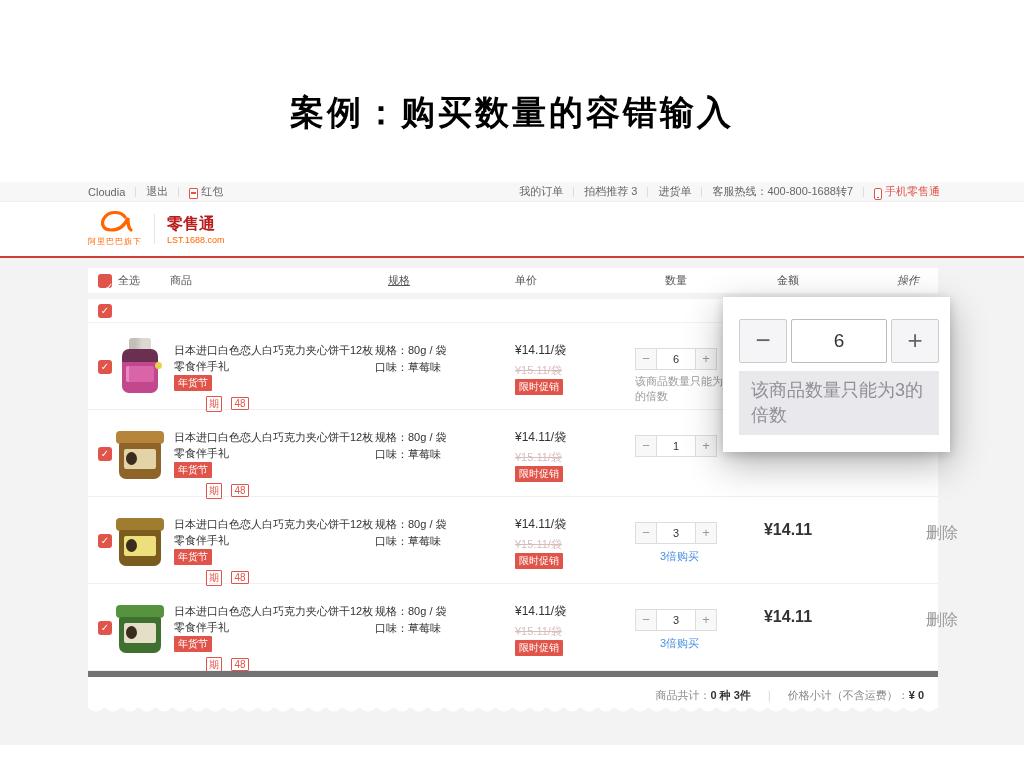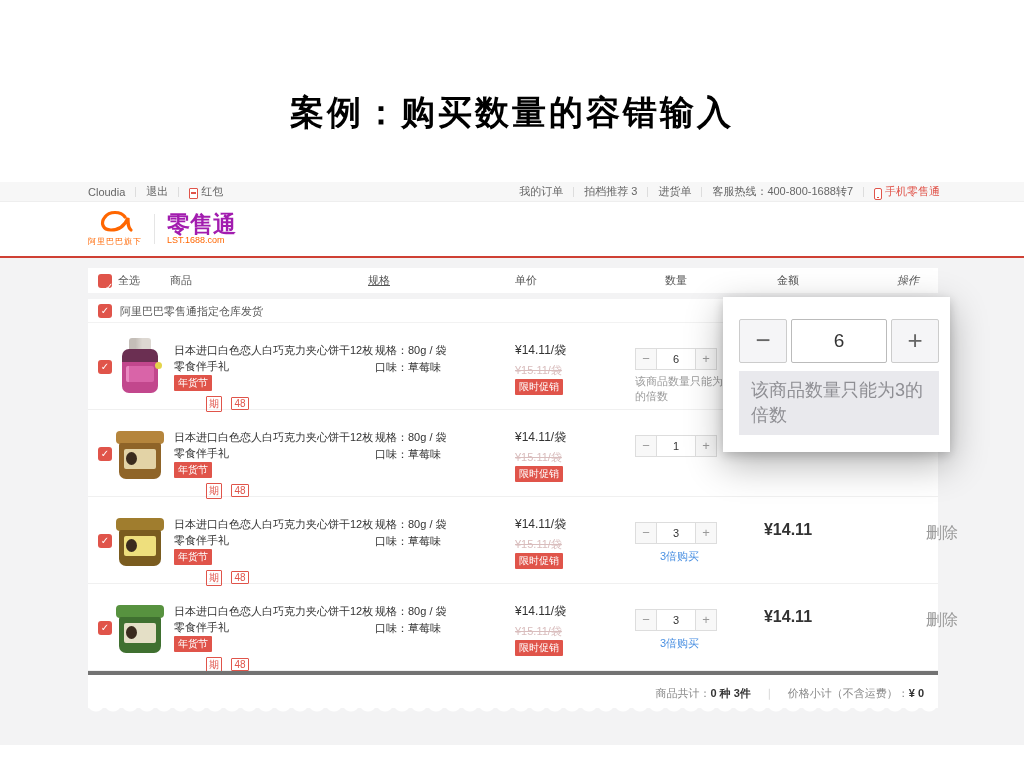--- a/index.html
+++ b/index.html
@@ -29,31 +29,31 @@
   .phone-ico:after { content:""; position:absolute; left:2px; right:2px; bottom:1px; height:1px; background:#e0544a; }
   .red-text { color:#e0544a; }
 
   
   .brandbar { position:absolute; top:20px; left:0; right:0; height:56px; background:#fff;
               border-bottom:2px solid #cf4034; }
   .brand-inner { position:absolute; left:88px; top:8px; display:flex; align-items:center; }
   .logo-blk { text-align:center; }
   .logo-caption { font-size:8px; color:#f60; letter-spacing:1px; margin-top:-2px; }
   .logo-divider { width:1px; height:30px; background:#e5e5e5; margin:0 12px; }
-  .brand-name { font-size:23px; font-weight:bold; color:#a21caf; line-height:22px; }
+  .brand-name { font-size:16px; font-weight:bold; color:#b91c1c; line-height:22px; }
   .brand-domain { font-size:9px; color:#f60; }
 
   
   .mainbg { position:absolute; top:78px; left:0; right:0; bottom:0; background:#f3f3f4; }
 
   
   .thead { position:absolute; top:86px; left:88px; width:850px; height:25px; background:#fff;
            font-size:11px; color:#555; }
   .thead span { position:absolute; top:0; line-height:25px; }
-  .h-product { left:82px; } .h-spec { left:280px;text-decoration:underline; } .h-price { left:427px; }
+  .h-product { left:82px; } .h-spec { left:300px;text-decoration:underline; } .h-price { left:427px; }
   .h-qty { left:577px; }
   .h-amt { left:640px; width:120px; text-align:center; }
   .h-act { left:790px; width:60px; text-align:center;font-style:italic; }
 
   
   .cbx { position:absolute; width:14px; height:14px; background:#e0544a; border-radius:3px;
          color:#fff; font-size:10px; line-height:14px; text-align:center; cursor:pointer; }
 
   
   .tbody { position:absolute; top:117px; left:88px; width:850px; background:#fff; }
@@ -83,21 +83,21 @@
   .st-input { width:38px; height:22px; border:1px solid #ddd; border-left:none; border-right:none;
               text-align:center; font-size:11px; color:#333; outline:none; }
   .pnote { position:absolute; left:547px; top:51px; width:102px; font-size:11px; color:#9a9a9a; line-height:15px; }
   .plink { position:absolute; left:572px; top:52px; font-size:11px; color:#4a90e2; cursor:pointer; }
   .pamt { position:absolute; left:640px; top:24px; width:120px; text-align:center;
           font-size:16px; font-weight:bold; color:#333; }
   .pdel { position:absolute; left:810px; top:26px; width:60px; text-align:right;
           font-size:16px; color:#999; cursor:pointer; }
 
   
-  .summary { position:relative; height:37px; border-top:4px solid #737373; font-size:11px; color:#888;
+  .summary { position:relative; height:37px; border-top:6px solid #737373; font-size:11px; color:#888;
              text-align:right; line-height:36px; padding-right:14px; }
   .summary b { color:#333; }
   .scallop { width:850px; height:9px;
              background-image: radial-gradient(circle at 8px -3px, #fff 8px, rgba(255,255,255,0) 9px);
              background-size:17px 12px; background-repeat:repeat-x; }
 
   
   .img-bottle { position:relative; }
   .bottle-cap { position:absolute; left:13px; top:0; width:22px; height:12px; background:#cfc9c4;
                 border-radius:3px 3px 0 0; background-image:linear-gradient(90deg,#c4beb8 30%,#ddd8d2 60%); }
@@ -186,21 +186,20 @@
       <span class="h-price">单价</span>
       <span class="h-qty">数量</span>
       <span class="h-amt">金额</span>
       <span class="h-act">操作</span>
     </div>
 
     <div class="tbody">
 
       <div class="wh-row">
         <div class="cbx"><span>✓</span></div>
-        <span class="wh-label">阿里巴巴零售通指定仓库发货</span>
       </div>
 
       <div class="prow">
         <div class="cbx"><span>✓</span></div>
         <div class="pimg img-bottle">
           <div class="bottle-cap"></div>
             <div class="bottle-body"></div>
             <div class="bottle-label"></div>
             <div class="bottle-dot"></div>
         </div>

